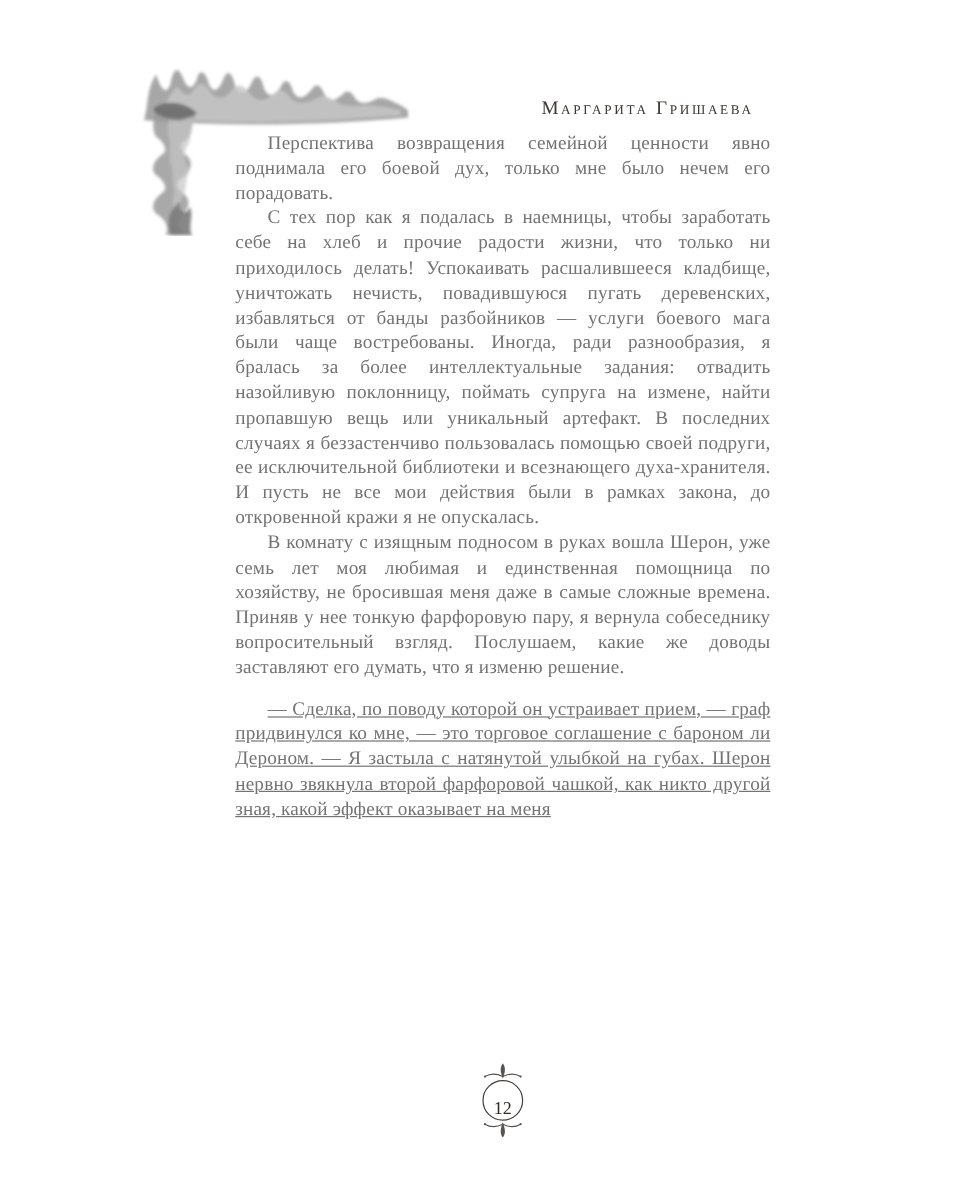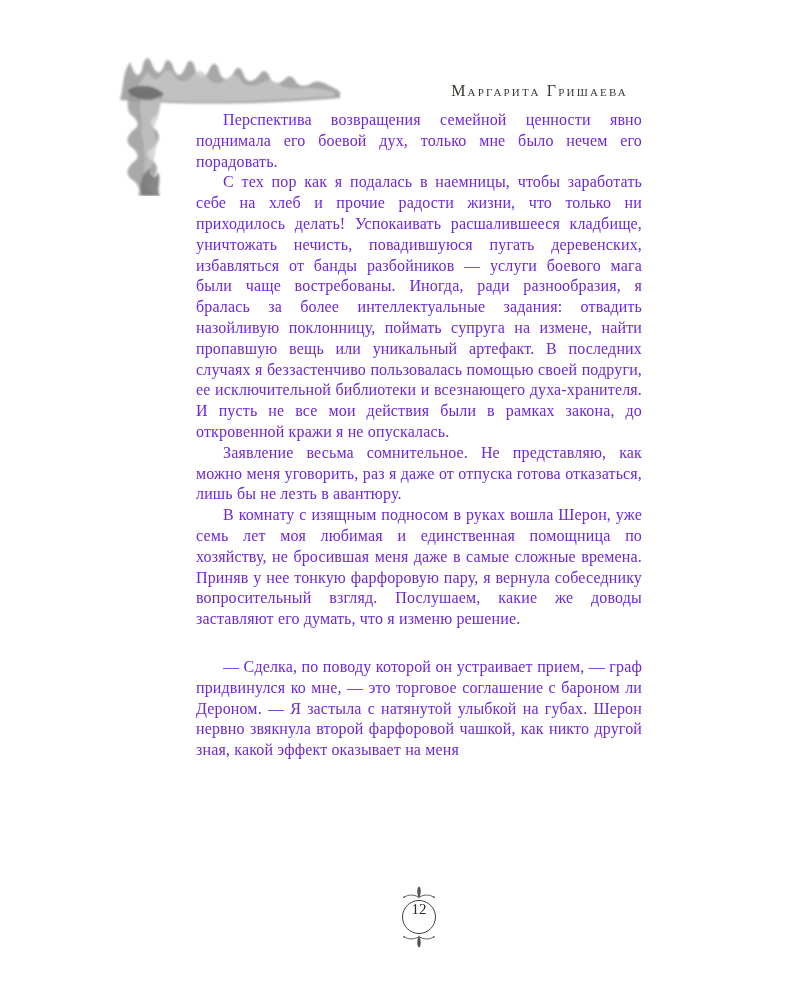--- a/index.html
+++ b/index.html
@@ -46,25 +46,26 @@
     left: 196px;
     top: 110px;
     width: 446px;
   }
   .para {
     margin: 0;
     font-size: 16px;
     line-height: 20.8px;
     text-align: justify;
     text-indent: 27px;
-    color: #6d28d9;
+    color: #737373;
     letter-spacing: 0.15px;
   }
   .para.scene-break {
-    margin-top: 27px;
+    margin-top: 14px;
+    text-decoration: underline;
   }
 
   
   .page-number-block {
     position: absolute;
     left: 196px;
     top: 886px;
     width: 446px;
     display: flex;
     flex-direction: column;
@@ -78,21 +79,21 @@
   }
   .flourish.bottom {
     transform: scaleY(-1);
   }
   .page-number-circle {
     width: 32px;
     height: 32px;
     border: 1.2px solid #43403c;
     border-radius: 50%;
     display: flex;
-    align-items: flex-start;
+    align-items: flex-end;
     justify-content: center;
     font-size: 15px;
     color: #2e2a26;
     background: #ffffff;
   }
 </style>
 </head>
 <body>
 
 <div class="page">
@@ -117,21 +118,20 @@
 
       <path fill="#7a7a7a" opacity="0.9" d="M30,150 C26,138 30,128 38,122 C36,132 44,134 46,126 C50,134 44,142 48,150 Z"></path>
     </g>
   </svg>
 
   <div class="running-header">Маргарита Гришаева</div>
 
   <main class="text-block">
     <p class="para">Перспектива возвращения семейной ценности явно поднимала его боевой дух, только мне было нечем его порадовать.</p>
     <p class="para">С тех пор как я подалась в наемницы, чтобы заработать себе на хлеб и прочие радости жизни, что только ни приходилось делать! Успокаивать расшалившееся кладбище, уничтожать нечисть, повадившуюся пугать деревенских, избавляться от банды разбойников — услуги боевого мага были чаще востребованы. Иногда, ради разнообразия, я бралась за более интеллектуальные задания: отвадить назойливую поклонницу, поймать супруга на измене, найти пропавшую вещь или уникальный артефакт. В последних случаях я беззастенчиво пользовалась помощью своей подруги, ее исключительной библиотеки и всезнающего духа-хранителя. И пусть не все мои действия были в рамках закона, до откровенной кражи я не опускалась.</p>
-    <p class="para">Заявление весьма сомнительное. Не представляю, как можно меня уговорить, раз я даже от отпуска готова отказаться, лишь бы не лезть в авантюру.</p>
     <p class="para">В комнату с изящным подносом в руках вошла Шерон, уже семь лет моя любимая и единственная помощница по хозяйству, не бросившая меня даже в самые сложные времена. Приняв у нее тонкую фарфоровую пару, я вернула собеседнику вопросительный взгляд. Послушаем, какие же доводы заставляют его думать, что я изменю решение.</p>
     <p class="para scene-break">— Сделка, по поводу которой он устраивает прием, — граф придвинулся ко мне, — это торговое соглашение с бароном ли Дероном. — Я застыла с натянутой улыбкой на губах. Шерон нервно звякнула второй фарфоровой чашкой, как никто другой зная, какой эффект оказывает на меня</p>
   </main>
 
   <div class="page-number-block">
     <svg class="flourish top" viewBox="0 0 40 14" xmlns="http://www.w3.org/2000/svg" aria-hidden="true">
       <path d="M20,14 C18,8 17,4 20,0 C23,4 22,8 20,14" fill="#575350"></path>
       <path d="M20,12 C14,9 9,9 4,12" stroke="#575350" stroke-width="1" fill="none"></path>
       <path d="M20,12 C26,9 31,9 36,12" stroke="#575350" stroke-width="1" fill="none"></path>
       <circle cx="4" cy="12" r="1" fill="#575350"></circle>

